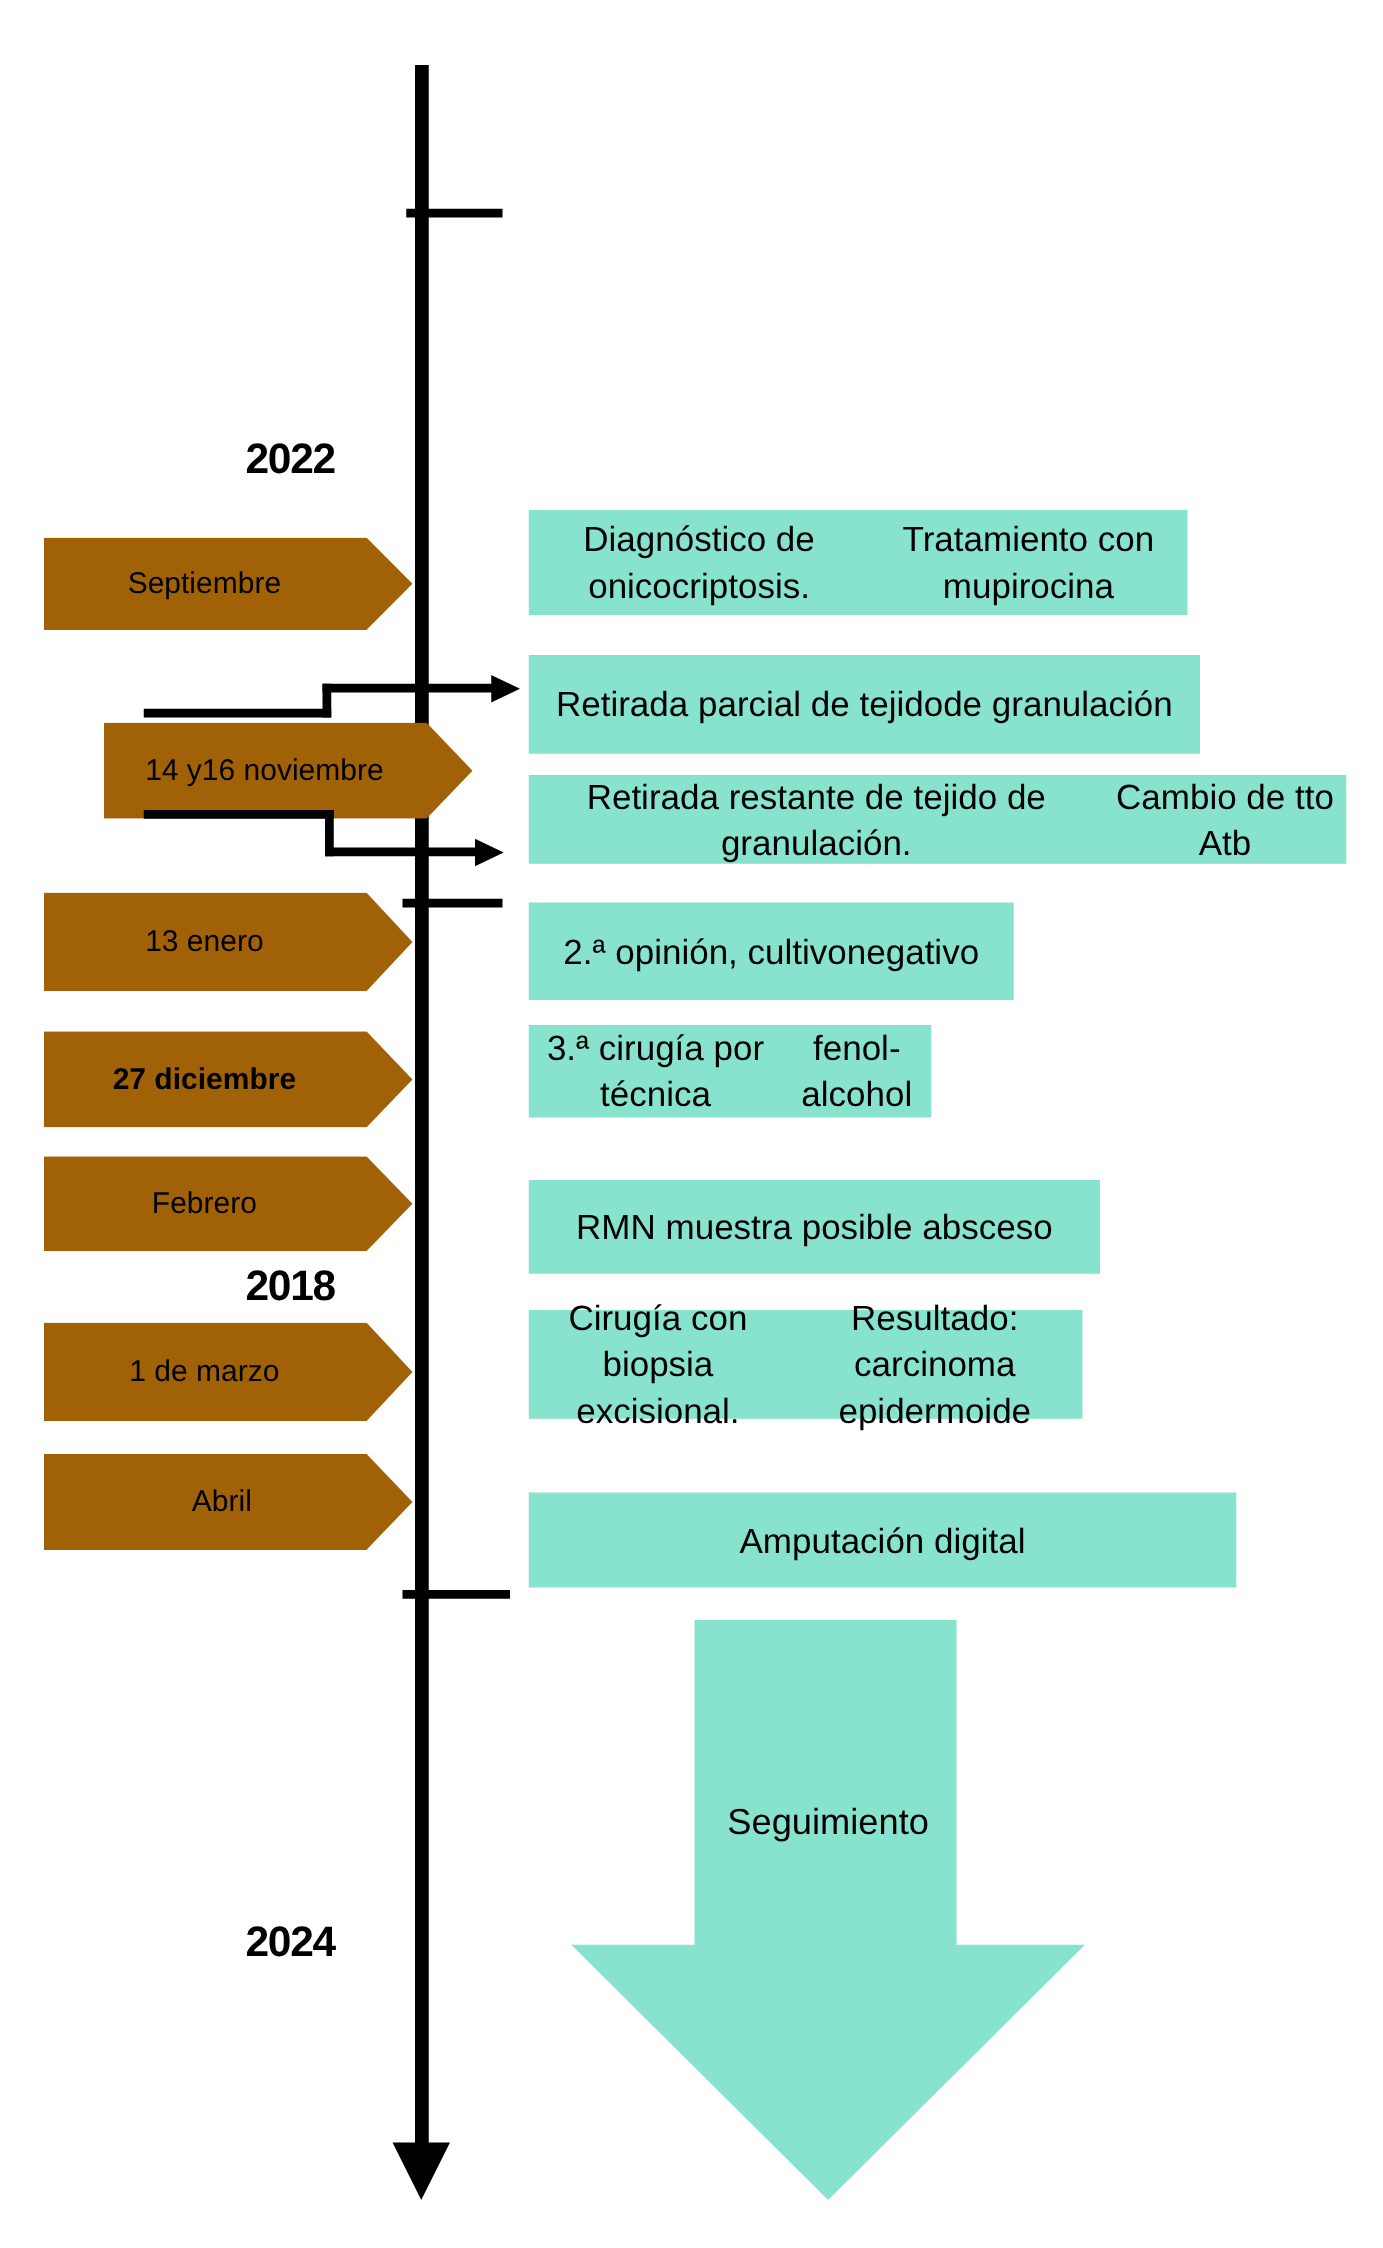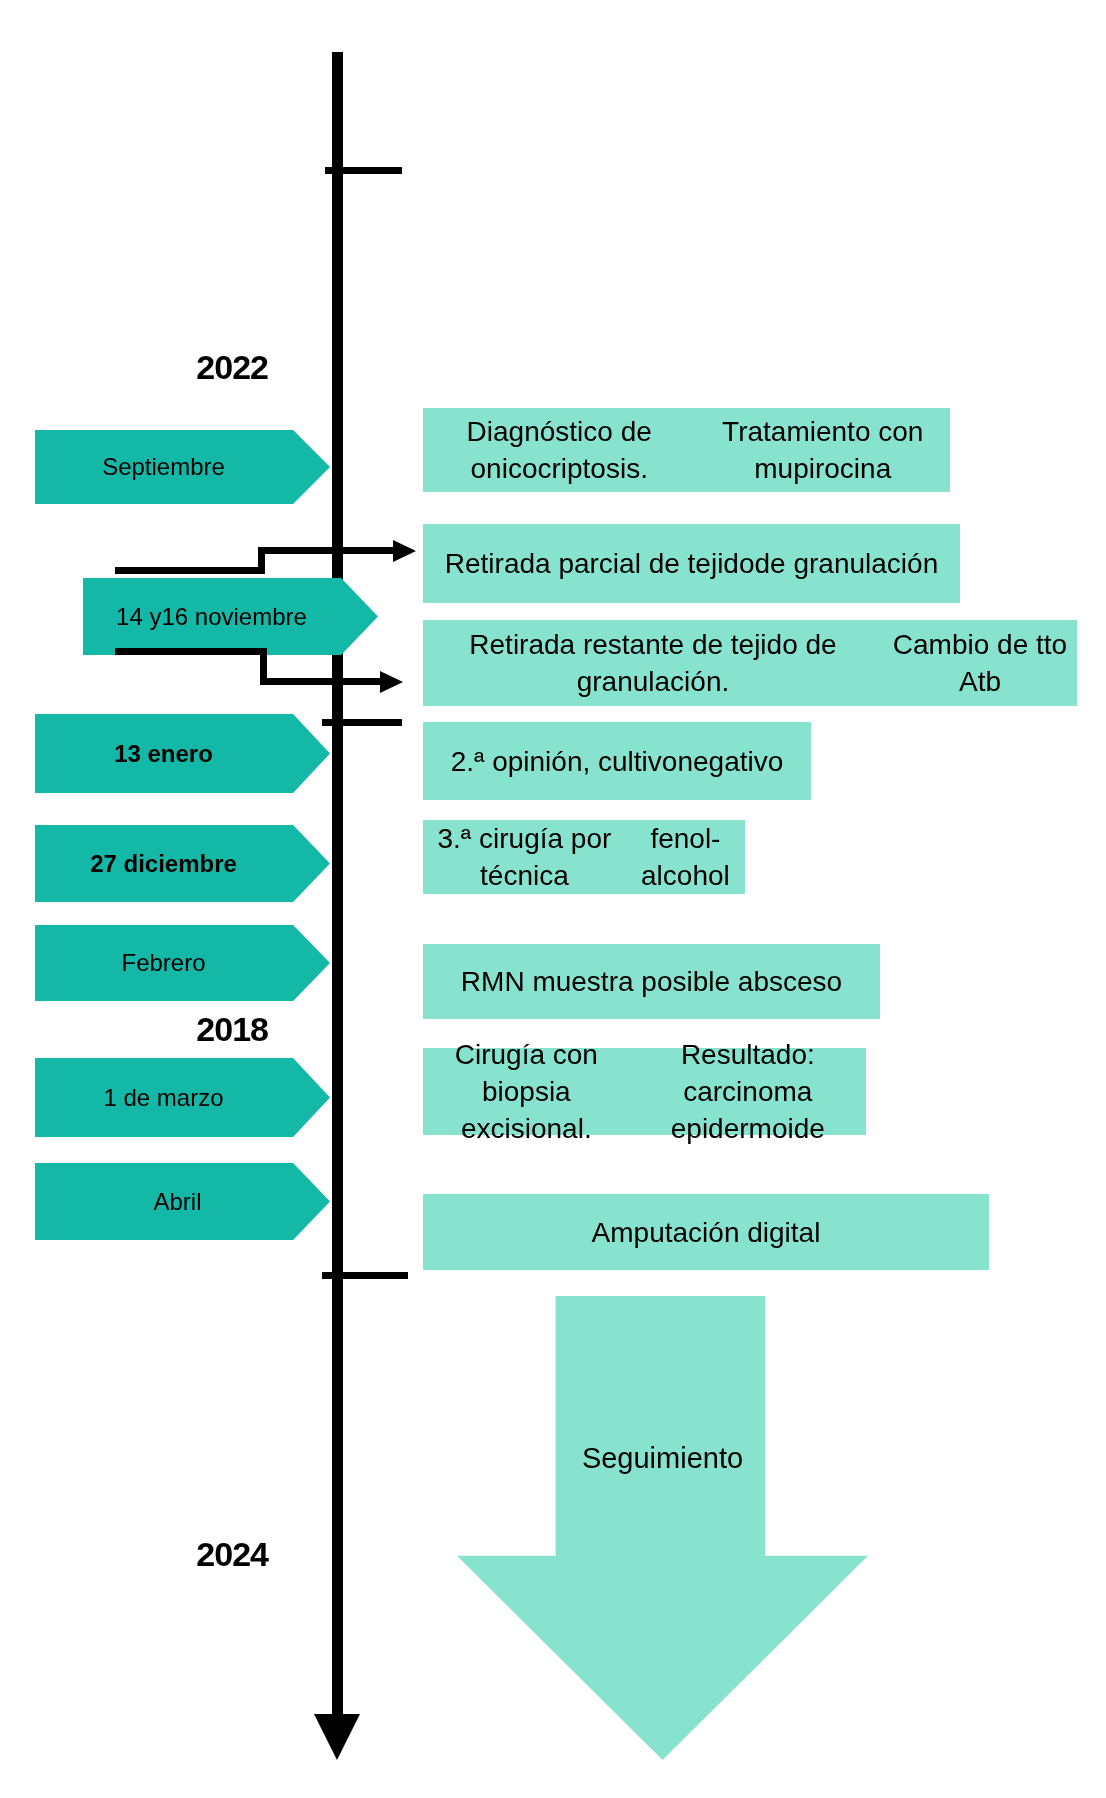--- a/index.html
+++ b/index.html
@@ -12,21 +12,21 @@
     position:absolute;left:314px;top:1714px;width:0;height:0;
     border-left:23px solid transparent;border-right:23px solid transparent;
     border-top:46px solid #000;
   }
   .tick{position:absolute;height:7px;background:#000;}
   .year{
     position:absolute;left:100px;width:168px;text-align:right;
     font-size:34px;font-weight:bold;letter-spacing:-1px;
   }
   .date-arrow{
-    position:absolute;left:35px;width:295px;background:#14b8a6;
+    position:absolute;left:35px;width:295px;background:#a16207;
     clip-path:polygon(0 0,87.5% 0,100% 50%,87.5% 100%,0 100%);
     display:flex;align-items:center;justify-content:center;
     padding-right:38px;box-sizing:border-box;font-size:24px;
   }
   .event-box{
     position:absolute;left:423px;background:#87E3CD;
     display:flex;align-items:center;justify-content:center;
     text-align:center;font-size:28px;line-height:37px;
   }
   .seg{position:absolute;background:#000;}
@@ -57,21 +57,21 @@
   <div class="year" style="top:348px;">2022</div>
   <div class="year" style="top:1010px;">2018</div>
   <div class="year" style="top:1535px;">2024</div>
 
   <div class="date-arrow" style="top:430px;height:74px;">
     <span>Septiembre</span>
   </div>
   <div class="date-arrow" style="top:578px;height:77px;margin-left:48px;">
     <span>14 y16 noviembre</span>
   </div>
-  <div class="date-arrow" style="top:714px;height:79px;font-weight:bold;">
+  <div class="date-arrow" style="top:714px;height:79px;">
     <span>13 enero</span>
   </div>
   <div class="date-arrow" style="top:825px;height:77px;font-weight:bold;">
     <span>27 diciembre</span>
   </div>
   <div class="date-arrow" style="top:925px;height:76px;">
     <span>Febrero</span>
   </div>
   <div class="date-arrow" style="top:1058px;height:79px;">
     <span>1 de marzo</span>
@@ -81,21 +81,21 @@
   </div>
 
   <div class="event-box" style="top:408px;height:84px;width:527px;">
     <span>Diagnóstico de onicocriptosis.</span>
     <span>Tratamiento con mupirocina</span>
   </div>
   <div class="event-box" style="top:524px;height:79px;width:537px;">
     <span>Retirada parcial de tejido</span>
     <span>de granulación</span>
   </div>
-  <div class="event-box" style="top:620px;height:86px;width:654px;justify-content:space-between;">
+  <div class="event-box" style="top:620px;height:71px;width:654px;justify-content:space-between;">
     <span>Retirada restante de tejido de granulación.</span>
     <span>Cambio de tto Atb</span>
   </div>
   <div class="event-box" style="top:722px;height:78px;width:388px;">
     <span>2.ª opinión, cultivo</span>
     <span>negativo</span>
   </div>
   <div class="event-box" style="top:820px;height:74px;width:322px;">
     <span>3.ª cirugía por técnica</span>
     <span>fenol-alcohol</span>

